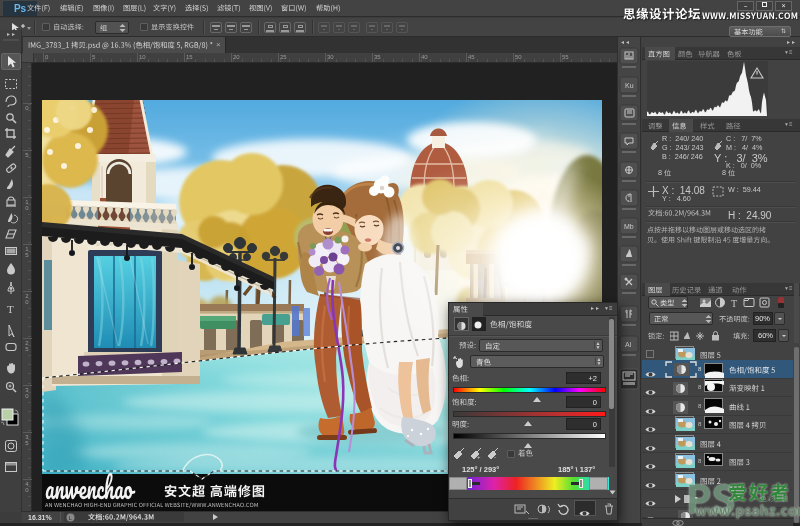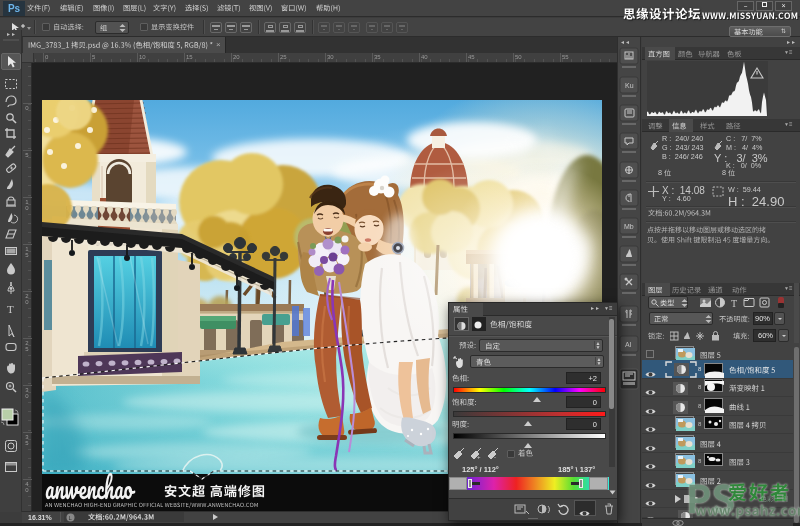--- a/index.html
+++ b/index.html
@@ -1,19 +1,19 @@
 <!DOCTYPE html>
 <html><head><meta charset="utf-8"><style>
 *{margin:0;padding:0;box-sizing:border-box;}
 html,body{width:800px;height:526px;overflow:hidden;}
 body{position:relative;background:#3c3c3c;font-family:"Liberation Sans",sans-serif;color:#d6d6d6;}
 .tx{position:absolute;}
 .abs{position:absolute;}
 #menubar{position:absolute;left:0;top:0;width:800px;height:17px;background:#434343;border-bottom:1px solid #2c2c2c;}
-#pslogo{position:absolute;left:3px;top:1px;width:22px;height:15px;background:#26343f;color:#6db6ec;font-size:10px;font-weight:bold;text-align:center;line-height:15px;font-family:"Liberation Sans",sans-serif;}
+#pslogo{position:absolute;left:3px;top:1px;width:34px;height:15px;background:#26343f;color:#6db6ec;font-size:10px;font-weight:bold;text-align:center;line-height:15px;font-family:"Liberation Sans",sans-serif;}
 #optbar{position:absolute;left:0;top:18px;width:800px;height:19px;background:#434343;border-bottom:1px solid #2c2c2c;}
 .chk{position:absolute;width:8px;height:8px;background:#393939;border:1px solid #5e5e5e;border-radius:1px;top:5px;}
 .drop{position:absolute;background:#525252;border:1px solid #2c2c2c;border-radius:2px;}
 .oicon{position:absolute;top:4px;width:12px;height:11px;border:1px solid #686868;border-radius:2px;}
 .sep{position:absolute;top:2px;width:1px;height:14px;background:#333;box-shadow:1px 0 0 #505050;}
 .wbtn{display:inline-block;width:17px;height:10px;background:#3e3e3e;border:1px solid #666;color:#eee;font-size:7px;line-height:8px;text-align:center;margin-left:2px;vertical-align:top;font-family:"Liberation Mono",monospace;}
 #jbbtn{position:absolute;left:729px;top:26px;width:62px;height:11px;background:linear-gradient(#5e5e5e,#4c4c4c);border:1px solid #6e6e6e;border-radius:2px;}
 #toolbar{position:absolute;left:0;top:30px;width:22px;height:482px;background:#3f3f3f;border-right:1px solid #313131;}
 #tabbar{position:absolute;left:22px;top:37px;width:595px;height:16px;background:#323232;}
 #dtab{position:absolute;left:1px;top:0;width:203px;height:16px;background:#4b4b4b;border-right:1px solid #252525;}
@@ -1160,21 +1160,21 @@
 <div class="abs" style="left:646px;top:181px;width:150px;height:1px;background:#383838;box-shadow:0 1px 0 #4e4e4e"></div>
 <svg class="abs" style="left:648px;top:186px" width="11" height="11">
     <path d="M5.5,0 V11 M0,5.5 H11" stroke="#bbb" stroke-width="1.2"></path>
   </svg>
 <div class="tx" style="left:662px;top:185px;font-size:10px;color:#c9c9c9">X :&nbsp; 14.08</div>
 <div class="tx" style="left:662px;top:194px;font-size:7.2px;color:#c9c9c9">Y :&nbsp;&nbsp; 4.60</div>
 <svg class="abs" style="left:712px;top:186px" width="12" height="11">
     <rect x="1" y="1" width="10" height="9" fill="none" stroke="#bbb" stroke-dasharray="2 1.4"></rect>
   </svg>
 <div class="tx" style="left:728px;top:185px;font-size:7.2px;color:#c9c9c9">W :&nbsp; 59.44</div>
-<div class="tx" style="left:728px;top:194px;font-size:13px;color:#c9c9c9">H :&nbsp; 24.90</div>
+<div class="tx" style="left:728px;top:210px;font-size:10px;color:#c9c9c9">H :&nbsp; 24.90</div>
 <div class="abs" style="left:646px;top:206px;width:150px;height:1px;background:#383838;box-shadow:0 1px 0 #4e4e4e"></div>
 <svg class="tx" style="left:648.0px;top:209.0px;" width="63.9" height="9.7">
     <g fill="#c9c9c9" transform="translate(0,6.62) scale(0.00720,-0.00720)">
       <use href="#gr6587" x="0"></use>
       <use href="#gr6863" x="1000"></use>
       <use href="#gr003A" x="2000"></use>
       <use href="#gr0036" x="2278"></use>
       <use href="#gr0030" x="2833"></use>
       <use href="#gr002E" x="3388"></use>
       <use href="#gr0032" x="3666"></use>
@@ -1644,21 +1644,21 @@
       <path d="M11,1 L7,5 M6,4 L9,7 L4,12 L1,9 Z" stroke="#ccc" fill="#ccc" stroke-width="1"></path>
       <text x="7" y="12" font-size="6" fill="#ccc">-</text>
     </svg></div>
 <div class="chk" style="left:507px;top:450px;position:absolute"></div>
 <svg class="tx" style="left:518.0px;top:449.0px;" width="16.0" height="10.1">
     <g fill="#d2d2d2" transform="translate(0,6.90) scale(0.00750,-0.00750)">
       <use href="#gr7740" x="0"></use>
       <use href="#gr8272" x="1000"></use>
     </g>
   </svg>
-<div class="tx" style="left:462px;top:465px;font-size:7.5px;color:#e0e0e0;font-weight:bold">125° / 112°</div>
+<div class="tx" style="left:462px;top:465px;font-size:7.5px;color:#e0e0e0;font-weight:bold">125° / 293°</div>
 <div class="tx" style="left:558px;top:465px;font-size:7.5px;color:#e0e0e0;font-weight:bold">185° \ 137°</div>
 <div class="abs" style="left:449px;top:477px;width:160px;height:13px;background:linear-gradient(90deg,#2233dd,#8822cc 15%,#dd22aa 28%,#ee2222 42%,#ee8822 54%,#eeee22 66%,#55dd33 78%,#22ddcc 90%,#33eedd)"></div>
 <div class="abs" style="left:449px;top:477px;width:18px;height:13px;background:#b0b0b0;border:1px solid #888"></div>
 <div class="abs" style="left:589px;top:477px;width:19px;height:13px;background:#b0b0b0;border:1px solid #888"></div>
 <div class="abs" style="left:468px;top:479px;width:4px;height:9px;background:#888;border:1px solid #eee"></div>
 <div class="abs" style="left:579px;top:479px;width:4px;height:9px;background:#888;border:1px solid #eee"></div>
 <div class="abs" style="left:472px;top:482px;width:8px;height:3px;background:#2a2a2a"></div>
 <div class="abs" style="left:571px;top:482px;width:8px;height:3px;background:#2a2a2a"></div>
 <div class="abs" style="left:609px;top:317px;width:6px;height:150px;background:#3a3a3a"></div>
 <div class="abs" style="left:609px;top:319px;width:5px;height:90px;background:#888;border-radius:2px"></div>

